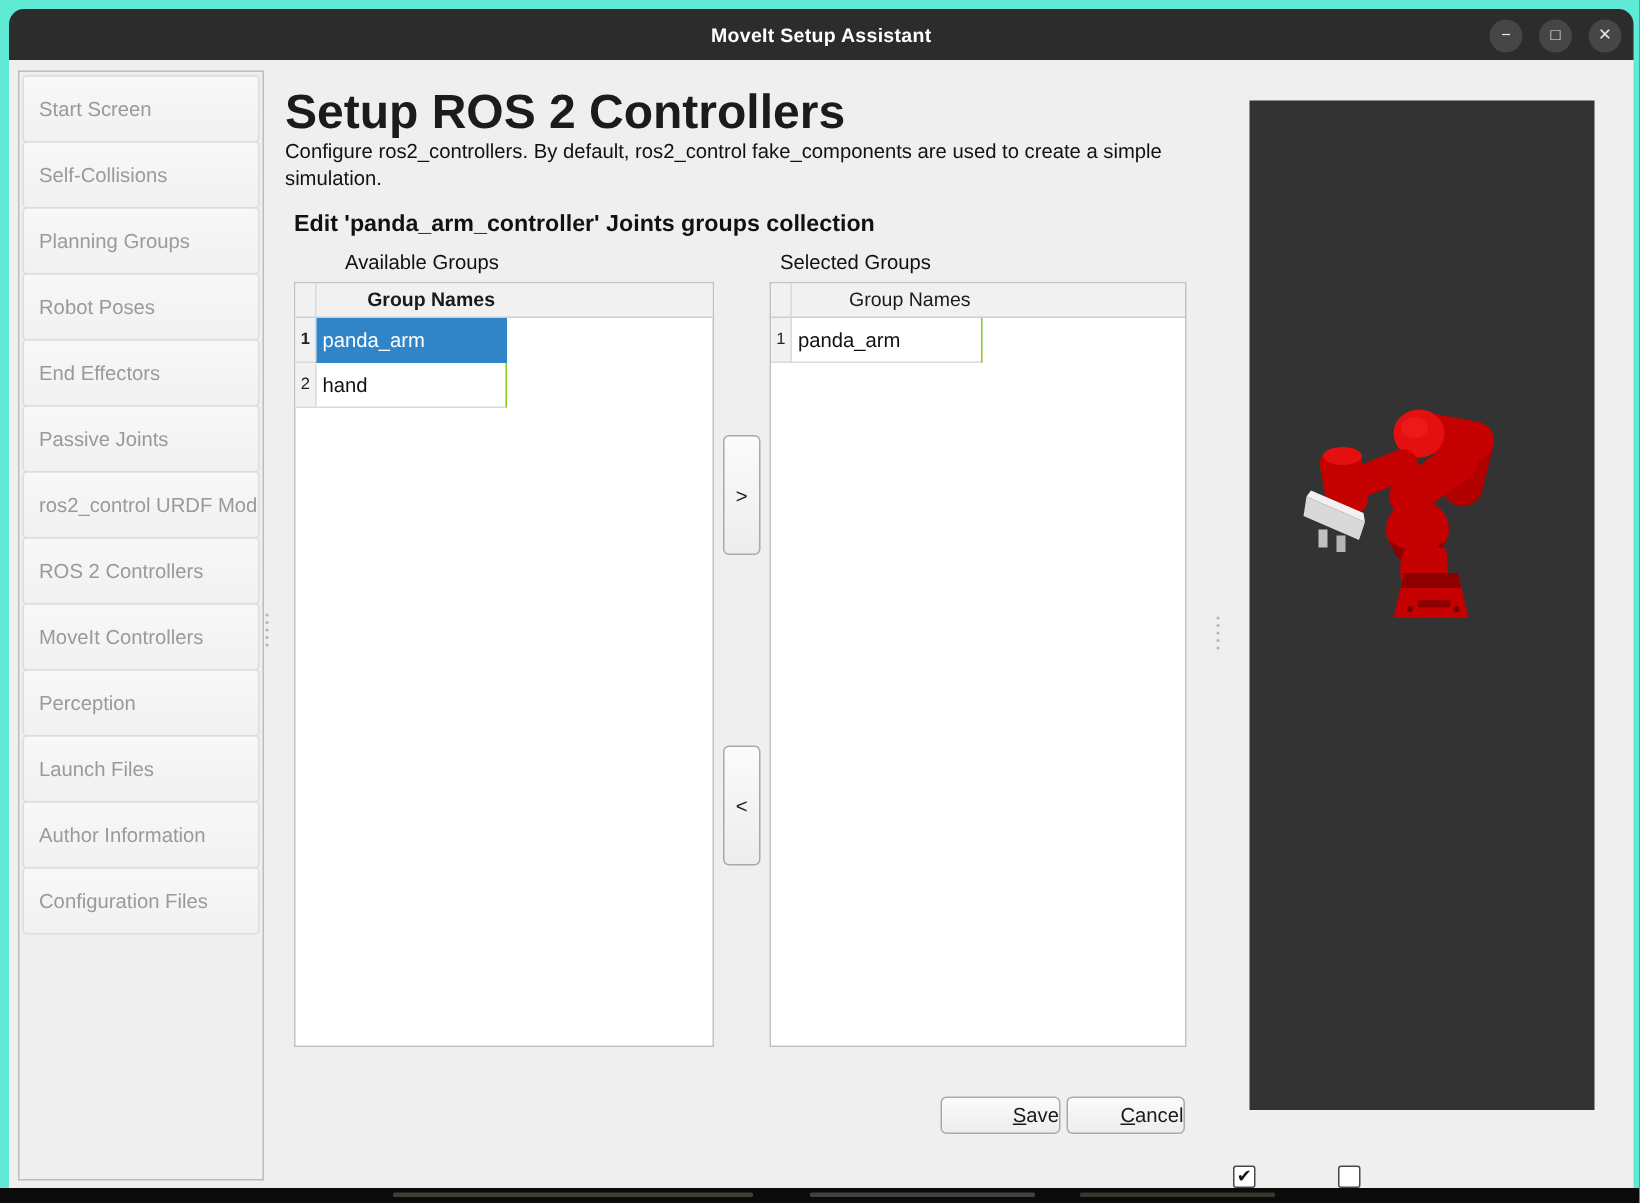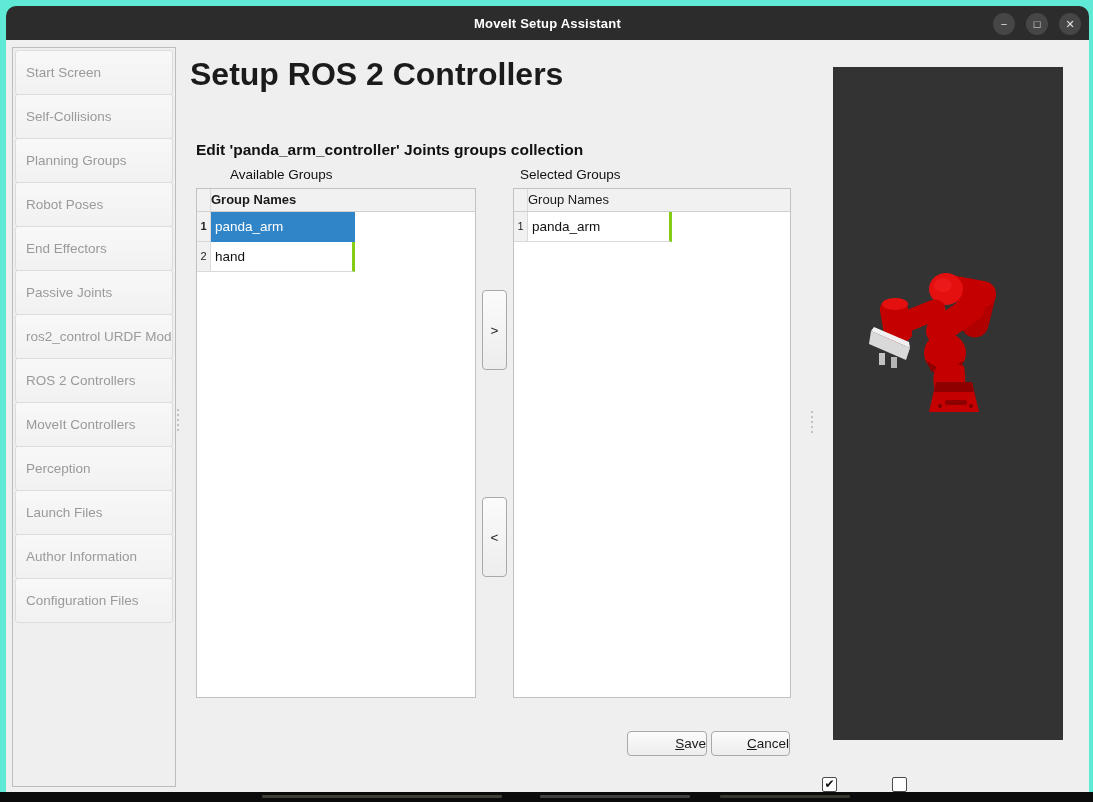--- a/index.html
+++ b/index.html
@@ -45,27 +45,27 @@
   .section-title{position:absolute;left:196px;top:141px;font-size:15.5px;font-weight:bold;color:#111;}
   .col-label{position:absolute;top:167px;font-size:13.5px;color:#111;}
   .lbl-available{left:196px;margin-left:34px;}
   .lbl-selected{left:520px;}
 
   .gtable{position:absolute;top:188px;background:#fff;border:1px solid #c2c2c2;}
   .t-available{left:196px;width:280px;height:510px;}
   .t-selected{left:513px;width:278px;height:510px;}
   .thead{display:flex;height:23px;background:#f1f1f1;border-bottom:1px solid #cfcfcf;}
   .thead .corner{width:14px;border-right:1px solid #dadada;}
-  .thead .th{width:119px;text-align:left;line-height:22px;font-size:13px;color:#1a1a1a;}
+  .thead .th{width:119px;text-align:right;line-height:22px;font-size:13px;color:#1a1a1a;}
   .th.hbold{font-weight:bold;}
   .trow{display:flex;height:30px;}
   .rownum{width:14px;background:#f1f1f1;border-right:1px solid #dadada;border-bottom:1px solid #dadada;
     font-size:11px;color:#222;text-align:center;line-height:29px;}
   .rownum.nbold{font-weight:bold;}
-  .cell{width:144px;border-right:3px solid #84cc16;border-bottom:1px solid #d9d9d9;
+  .cell{width:127px;border-right:1px solid #84cc16;border-bottom:1px solid #d9d9d9;
     font-size:13.5px;color:#111;line-height:29px;padding-left:4px;white-space:nowrap;overflow:hidden;}
   .cell.sel{background:var(--accent);color:#fff;border-color:var(--accent);}
 
   .qbtn{background:linear-gradient(#fbfbfb,#ededed);border:1px solid #a9a9a9;border-radius:4px;
     font-size:13.5px;color:#1a1a1a;display:flex;align-items:center;justify-content:center;cursor:default;}
   .move-btn{position:absolute;left:482px;width:25px;}
   .btn-right{top:290px;height:80px;}
   .btn-left{top:497px;height:80px;}
   .action-btn{position:absolute;top:731px;height:25px;display:block;text-align:right;line-height:23px;}
   .action-btn::first-letter{text-decoration:underline;}
@@ -131,20 +131,21 @@
   </div>
   <div class="splitter-dots sd-right">
     <span class="dot"></span>
       <span class="dot"></span>
       <span class="dot"></span>
       <span class="dot"></span>
       <span class="dot"></span>
   </div>
 
   <div class="page-title">Setup ROS 2 Controllers</div>
+  <div class="page-desc">Configure ros2_controllers. By default, ros2_control fake_components are used to create a simple simulation.</div>
   <div class="section-title">Edit 'panda_arm_controller' Joints groups collection</div>
 
   <div class="col-label lbl-available">Available Groups</div>
   <div class="col-label lbl-selected">Selected Groups</div>
 
   <div class="gtable t-available">
     <div class="thead">
       <div class="corner"></div>
       <div class="th hbold">Group Names</div>
     </div>

